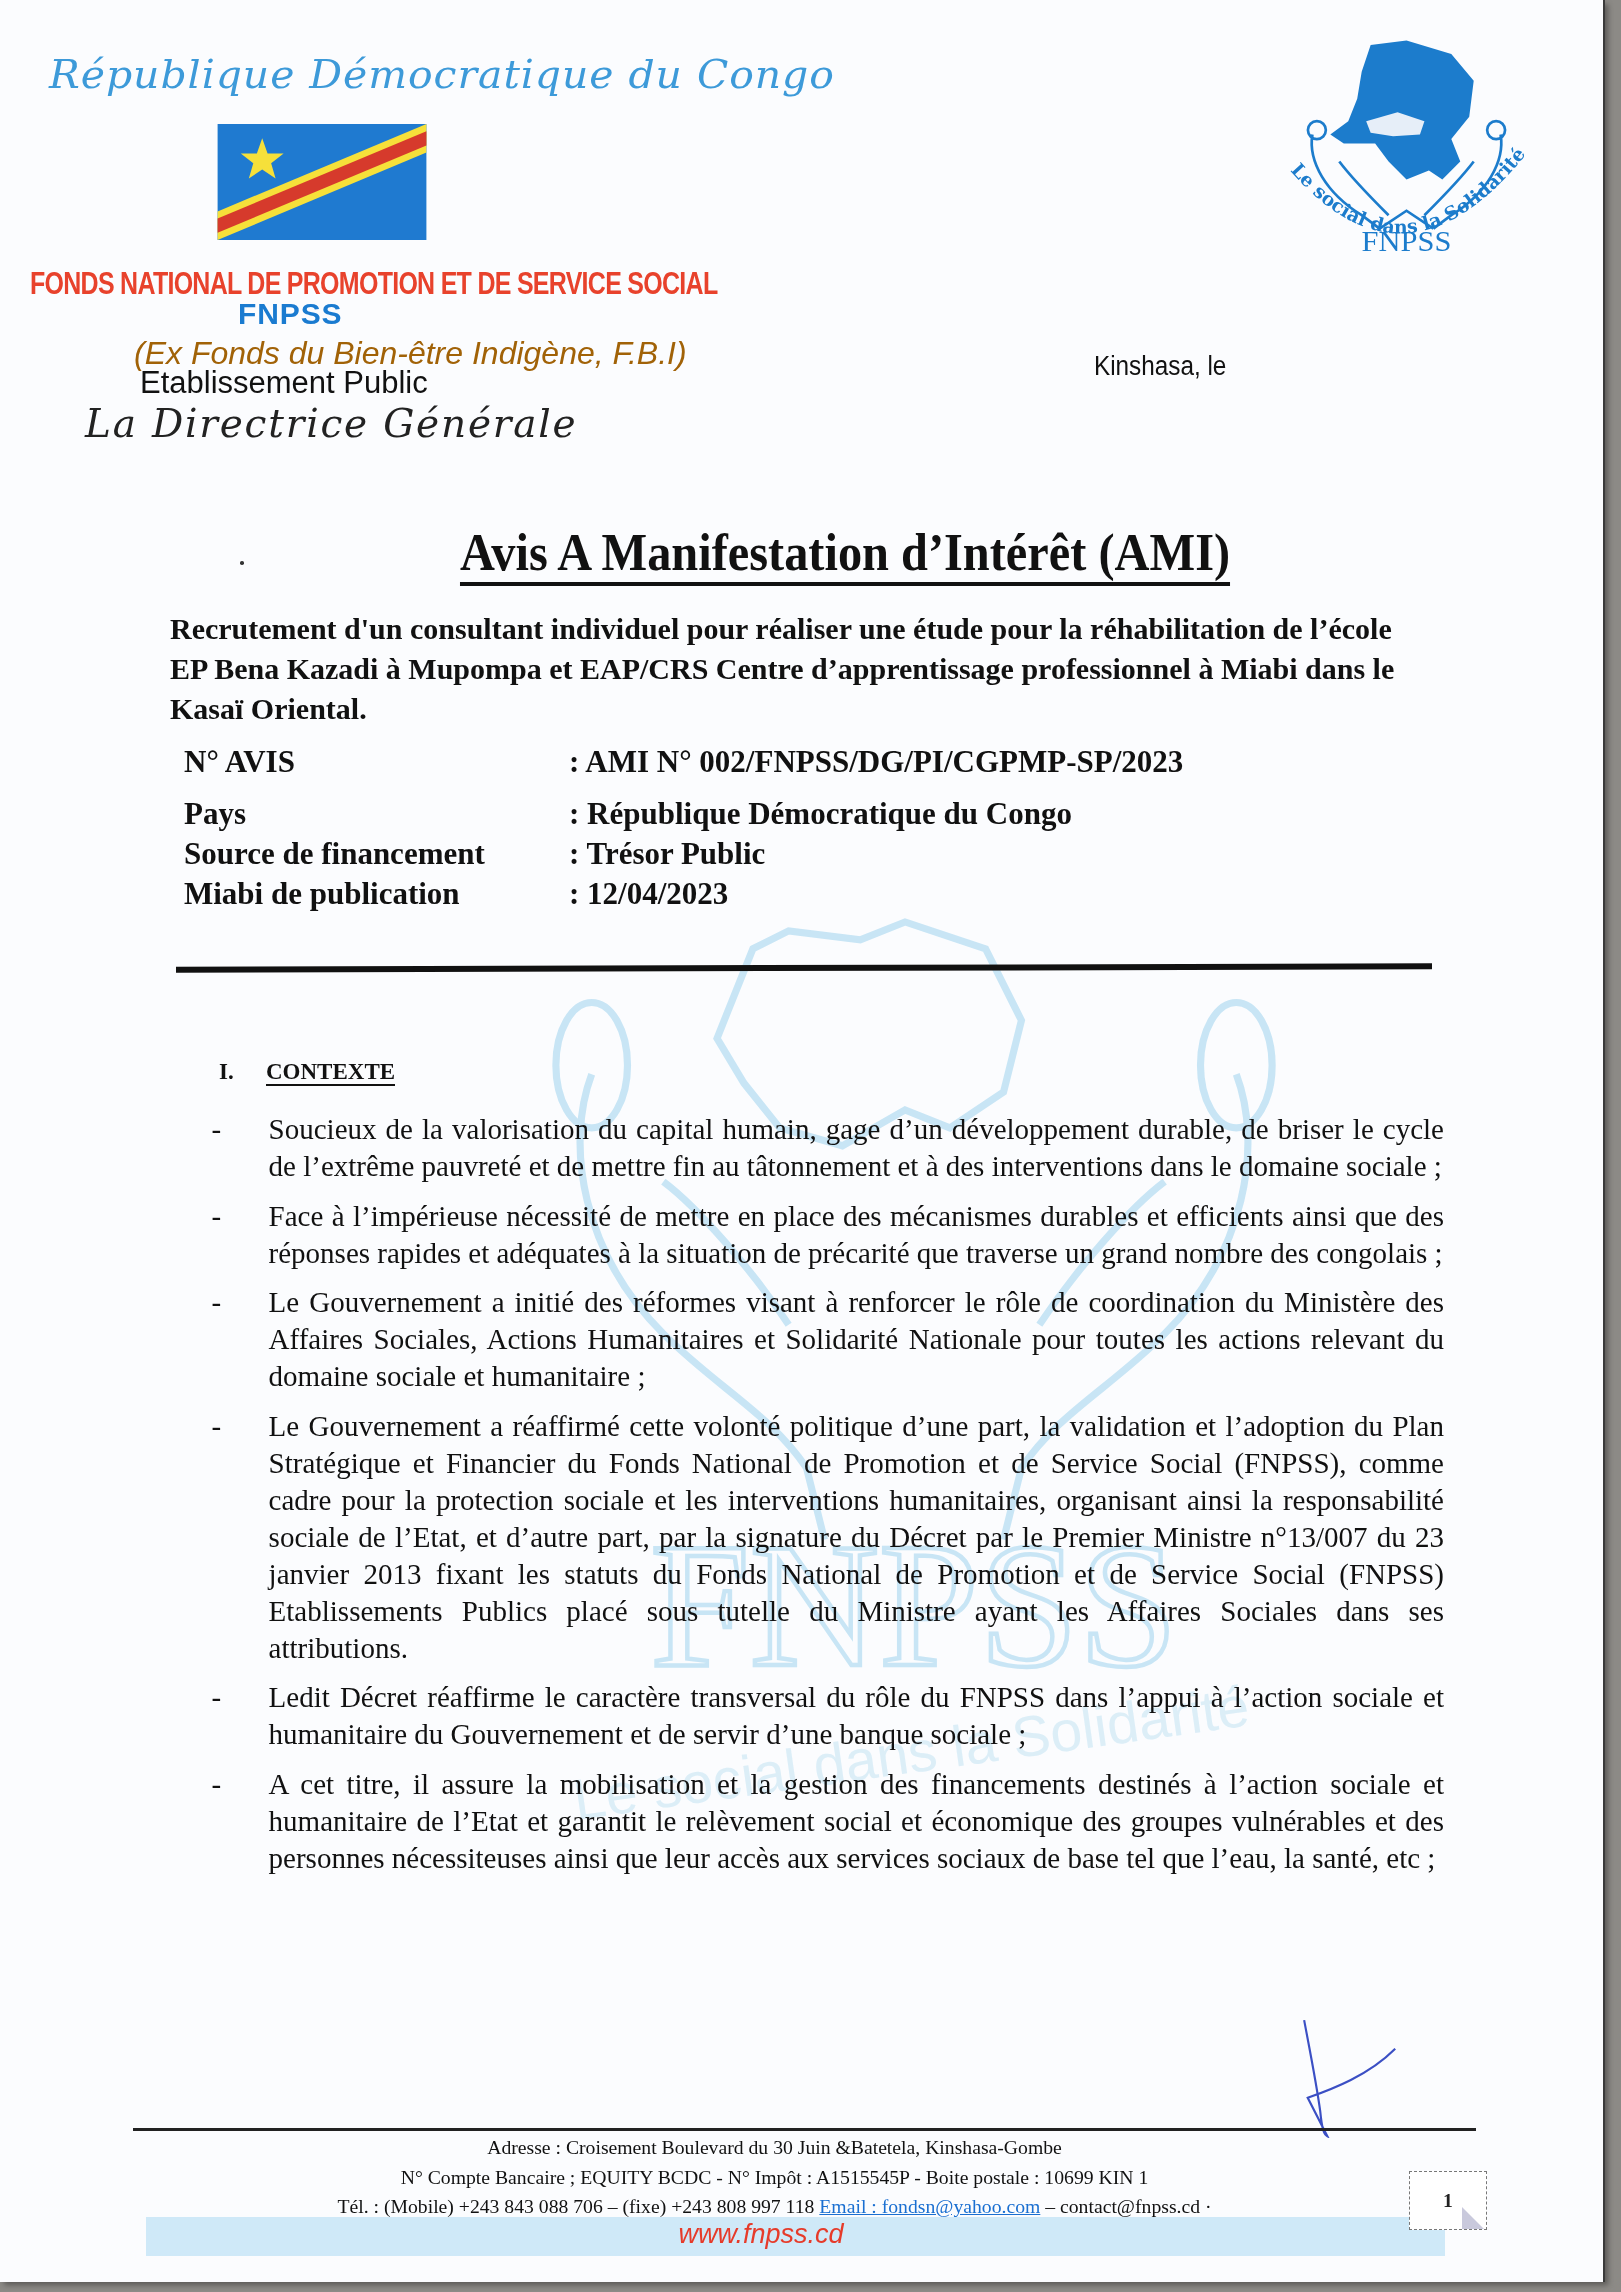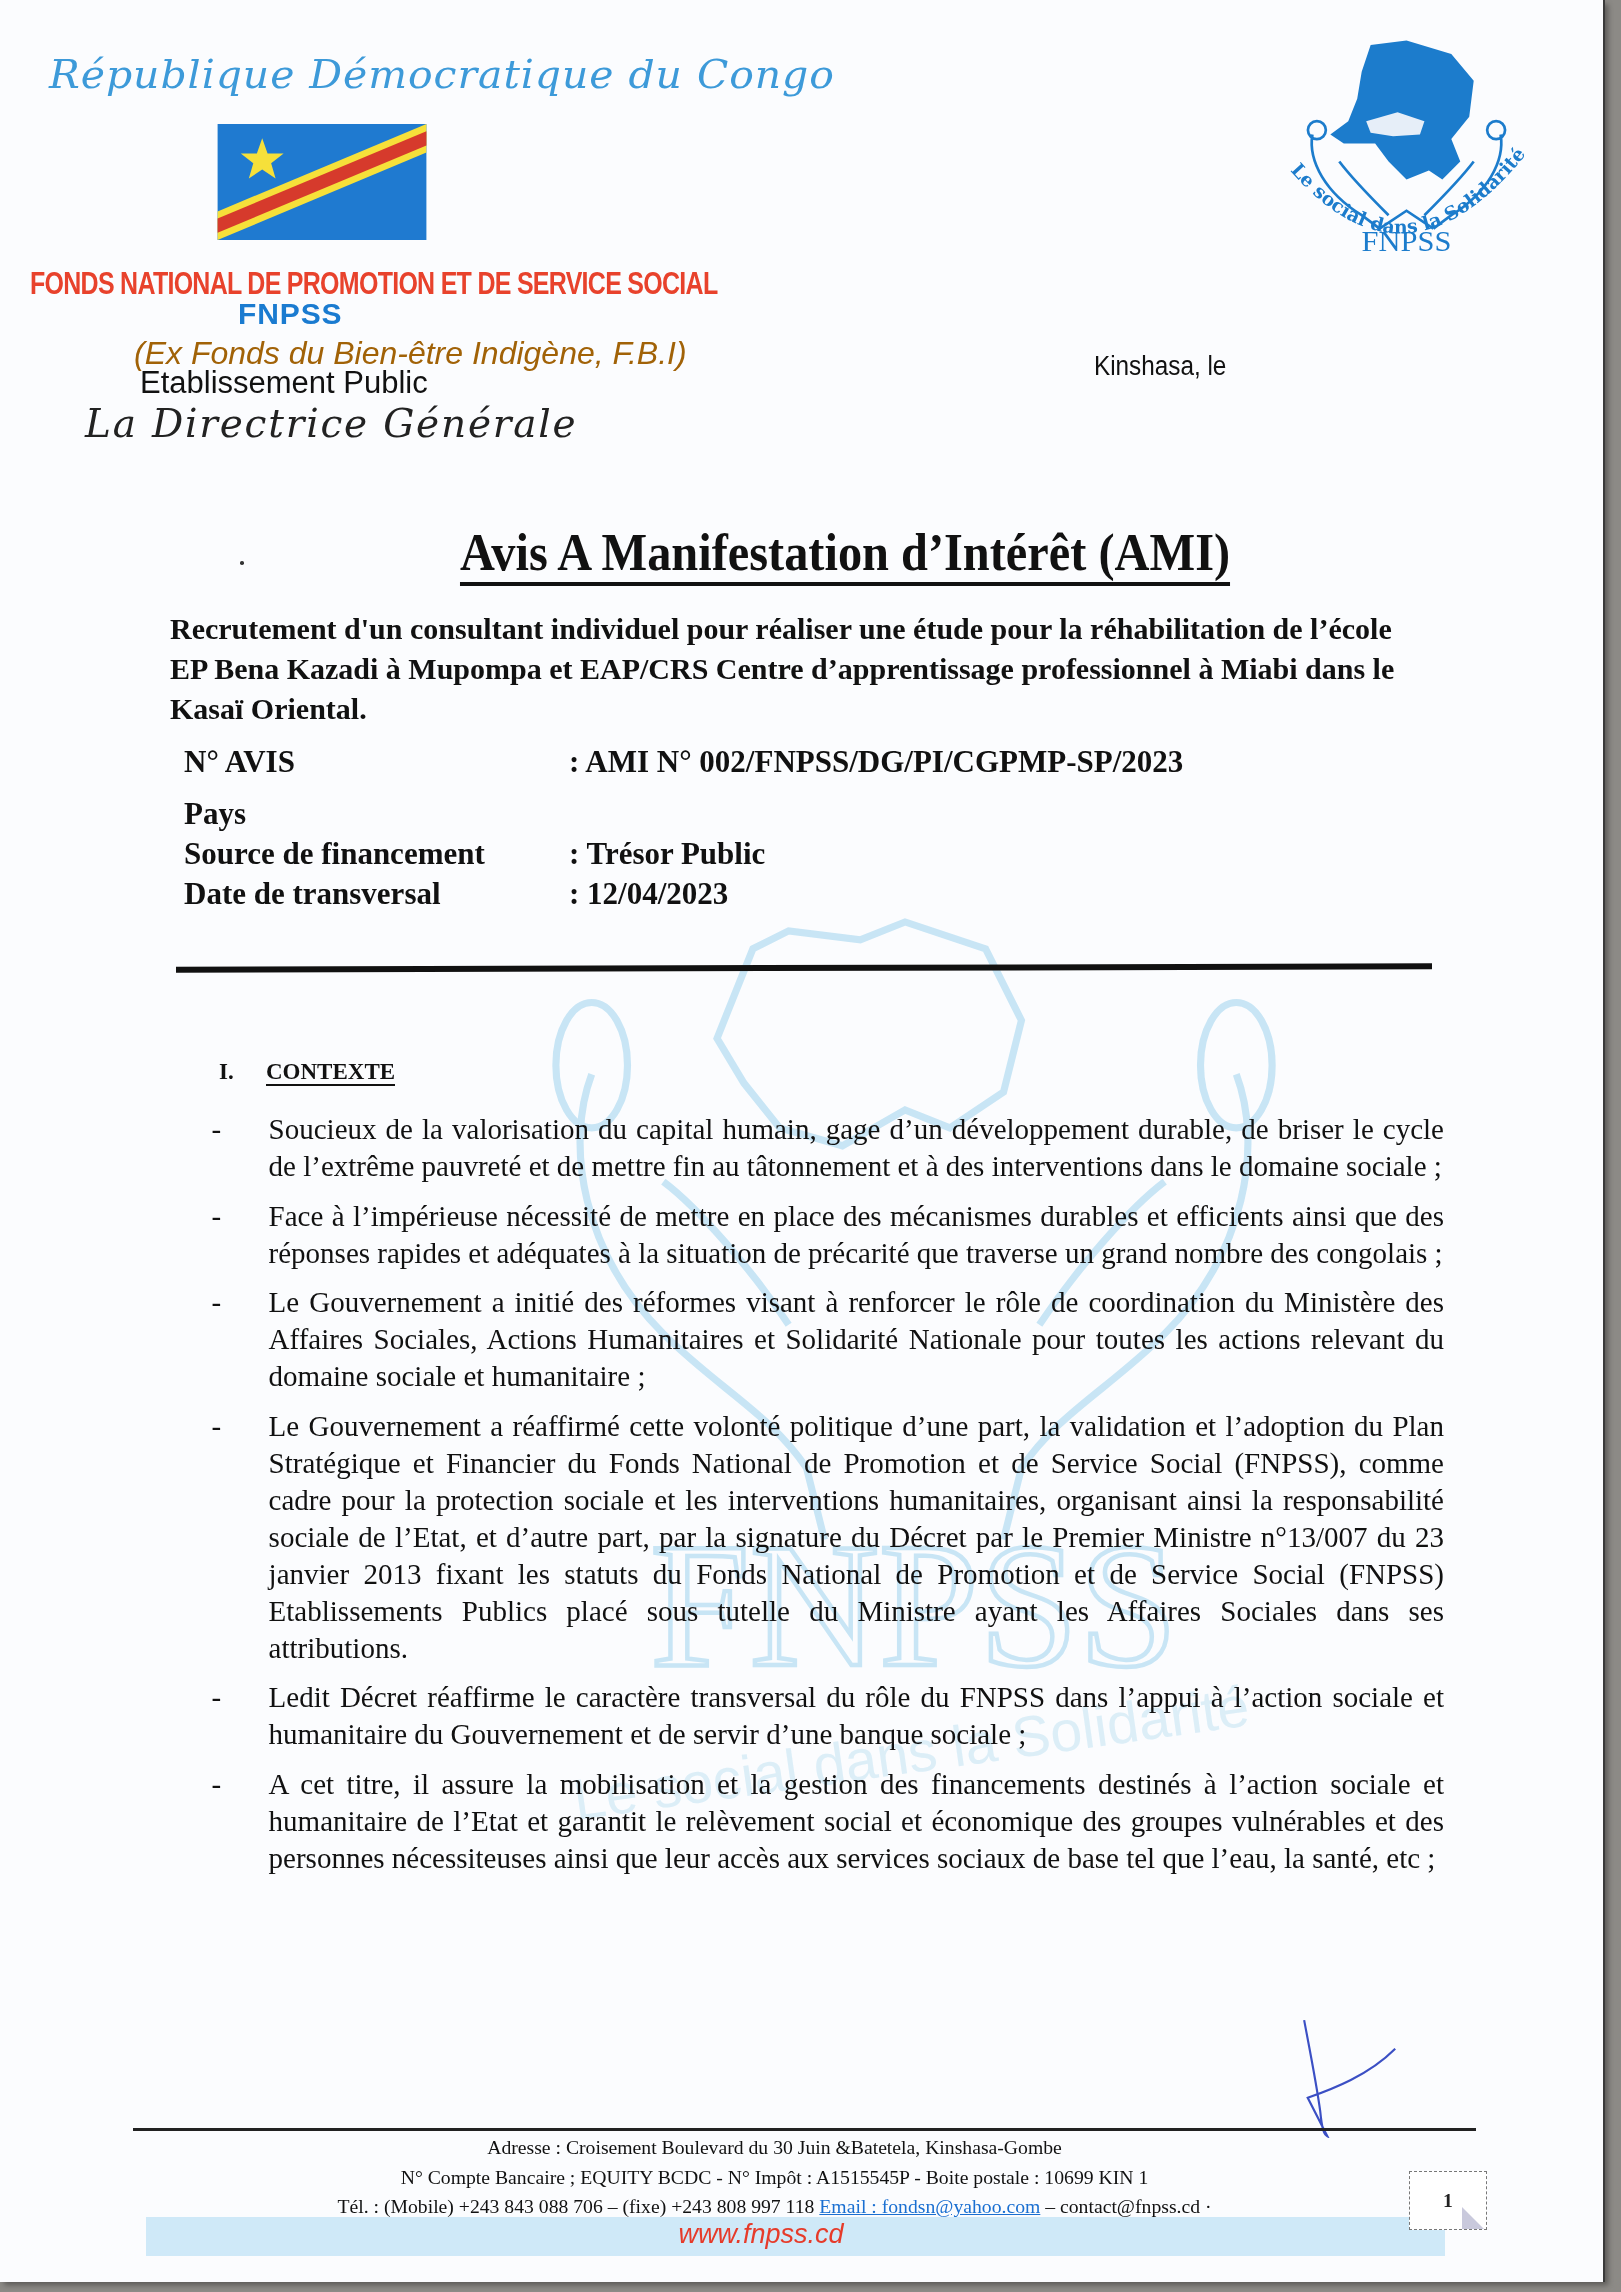--- a/index.html
+++ b/index.html
@@ -193,27 +193,28 @@
 
   <div class="abs subject">Recrutement d'un consultant individuel pour réaliser une étude pour la réhabilitation de l’école EP Bena Kazadi à Mupompa et EAP/CRS Centre d’apprentissage professionnel à Miabi dans le Kasaï Oriental.</div>
 
   <div class="abs meta">
     <div class="meta-row">
       <div class="meta-label">N° AVIS</div>
       <div class="meta-value">: AMI  N° 002/FNPSS/DG/PI/CGPMP-SP/2023</div>
     </div>
     <div class="meta-row">
       <div class="meta-label">Pays</div>
+      <div class="meta-value">: République Démocratique du Congo</div>
     </div>
     <div class="meta-row">
       <div class="meta-label">Source de financement</div>
       <div class="meta-value">: Trésor Public</div>
     </div>
     <div class="meta-row">
-      <div class="meta-label">Date de transversal</div>
+      <div class="meta-label">Miabi de publication</div>
       <div class="meta-value">: 12/04/2023</div>
     </div>
   </div>
 
   <div class="abs rule"></div>
 
   <div class="abs section-heading">
     <span class="num">I.</span><span class="txt">CONTEXTE</span>
   </div>
 

